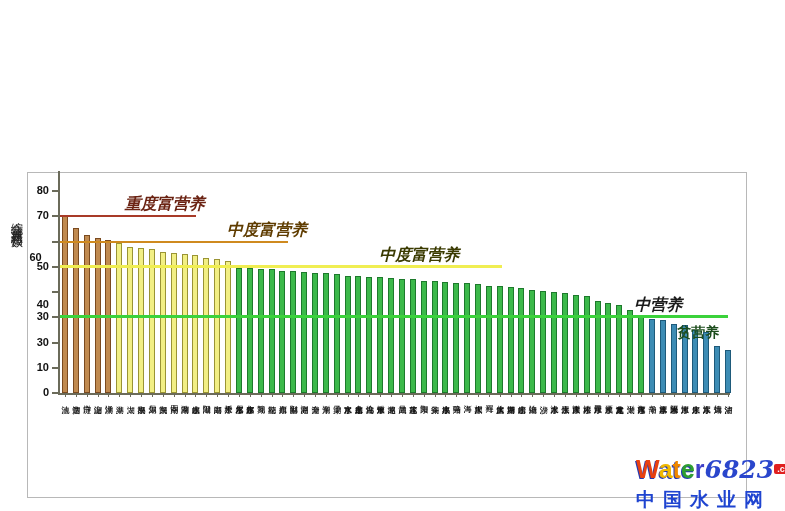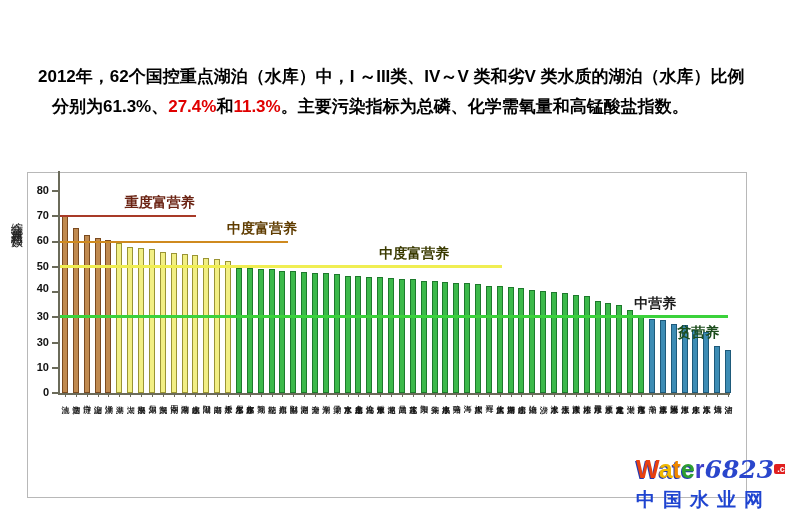--- a/index.html
+++ b/index.html
@@ -28,21 +28,21 @@
   .axis-x { position: absolute; left: -2px; top: 206px; width: 672px; height: 2px; background: #6b6b5a; }
 
   .ytick { position: absolute; left: -8px; width: 6px; height: 2px; background: #6b6b5a; }
   .ytick-label { position: absolute; left: -38px; width: 27px; text-align: right;
                  font-size: 11px; color: #111; font-weight: 700; }
 
   .bar { position: absolute; width: 6px; border-style: solid; border-width: 1px; }
   .xtick { position: absolute; top: 206px; width: 1px; height: 4px; background: #6b6b5a; }
 
   .threshold { position: absolute; left: 0; }
-  .threshold-label { position: absolute; font-size: 14px; font-weight: 700; white-space: nowrap; }
+  .threshold-label { position: absolute; font-size: 16px; font-weight: 700; white-space: nowrap; font-style: italic; }
   .annotation-label { position: absolute; font-size: 14px; font-weight: 700; white-space: nowrap; }
 
   .xlabel { position: absolute; top: 212px; width: 11px; height: 84px;
             writing-mode: vertical-lr; text-orientation: upright;
             font-size: 8px; line-height: 10px; color: #111; overflow: hidden; }
 
   .watermark { position: absolute; left: 636px; top: 455px; width: 150px; }
   .wm-line1 { font-size: 25px; font-weight: 700; white-space: nowrap; }
   .wm-w { color: #e84010; text-shadow: -1px 1px 0 #2438b0; }
   .wm-a { color: #f0b800; text-shadow: -1px 1px 0 #2438b0; }
@@ -55,42 +55,41 @@
   .wm-line2 { margin-top: 3px; white-space: nowrap; }
   .wm-line2 span { display: inline-block; font-size: 19px; font-weight: 700; color: #1f44d0;
                    border-bottom: 4px solid #dd2222; padding-bottom: 1px; margin-right: 8px; }
 </style>
 </head>
 <body>
 
 <div class="page">
 
 
-  <div class="para"><span>2012年，62个国控重点湖泊（水库）中，I ～III类、IV～V 类和劣V 类水质的湖泊（水库）比例分别为61.3%、</span><span class="red">27.4%</span><span>和</span><span class="red">11.3%</span><span>。主要污染指标为总磷、化学需氧量和高锰酸盐指数。</span></div>
 
   <div class="y-title">综合营养状态指数</div>
 
   <div class="chart-box">
     <div class="plot" id="plot">
       <div class="axis-y"></div>
       <div class="axis-x"></div>
     <div class="ytick" style="top: 205px;"></div>
         <div class="ytick-label" style="top: 199px;">0</div>
         <div class="ytick" style="top: 179.765px;"></div>
         <div class="ytick-label" style="top: 173.765px;">10</div>
         <div class="ytick" style="top: 154.53px;"></div>
         <div class="ytick-label" style="top: 148.53px;">30</div>
         <div class="ytick" style="top: 129.295px;"></div>
         <div class="ytick-label" style="top: 123.295px;">30</div>
         <div class="ytick" style="top: 104.06px;"></div>
-        <div class="ytick-label" style="top: 95px;">40</div>
+        <div class="ytick-label" style="top: 111px;">40</div>
         <div class="ytick" style="top: 78.825px;"></div>
         <div class="ytick-label" style="top: 72.825px;">50</div>
         <div class="ytick" style="top: 53.59px;"></div>
-        <div class="ytick-label" style="top: 47px;">60</div>
+        <div class="ytick-label" style="top: 64px; text-align: center;">60</div>
         <div class="ytick" style="top: 28.355px;"></div>
         <div class="ytick-label" style="top: 22.355px;">70</div>
         <div class="ytick" style="top: 3.12px;"></div>
         <div class="ytick-label" style="top: -2.88px;">80</div>
         <div class="bar" style="left: 2px; top: 29.355px; height: 176.645px; background: rgb(192, 138, 80); border-color: rgb(122, 74, 32);"></div>
         <div class="xtick" style="left: 5px;"></div>
         <div class="xlabel" style="left: -0.5px;">滇池</div>
         <div class="bar" style="left: 12.8689px; top: 40.7107px; height: 165.289px; background: rgb(192, 138, 80); border-color: rgb(122, 74, 32);"></div>
         <div class="xtick" style="left: 15.8689px;"></div>
         <div class="xlabel" style="left: 10.3689px;">达赉湖</div>

